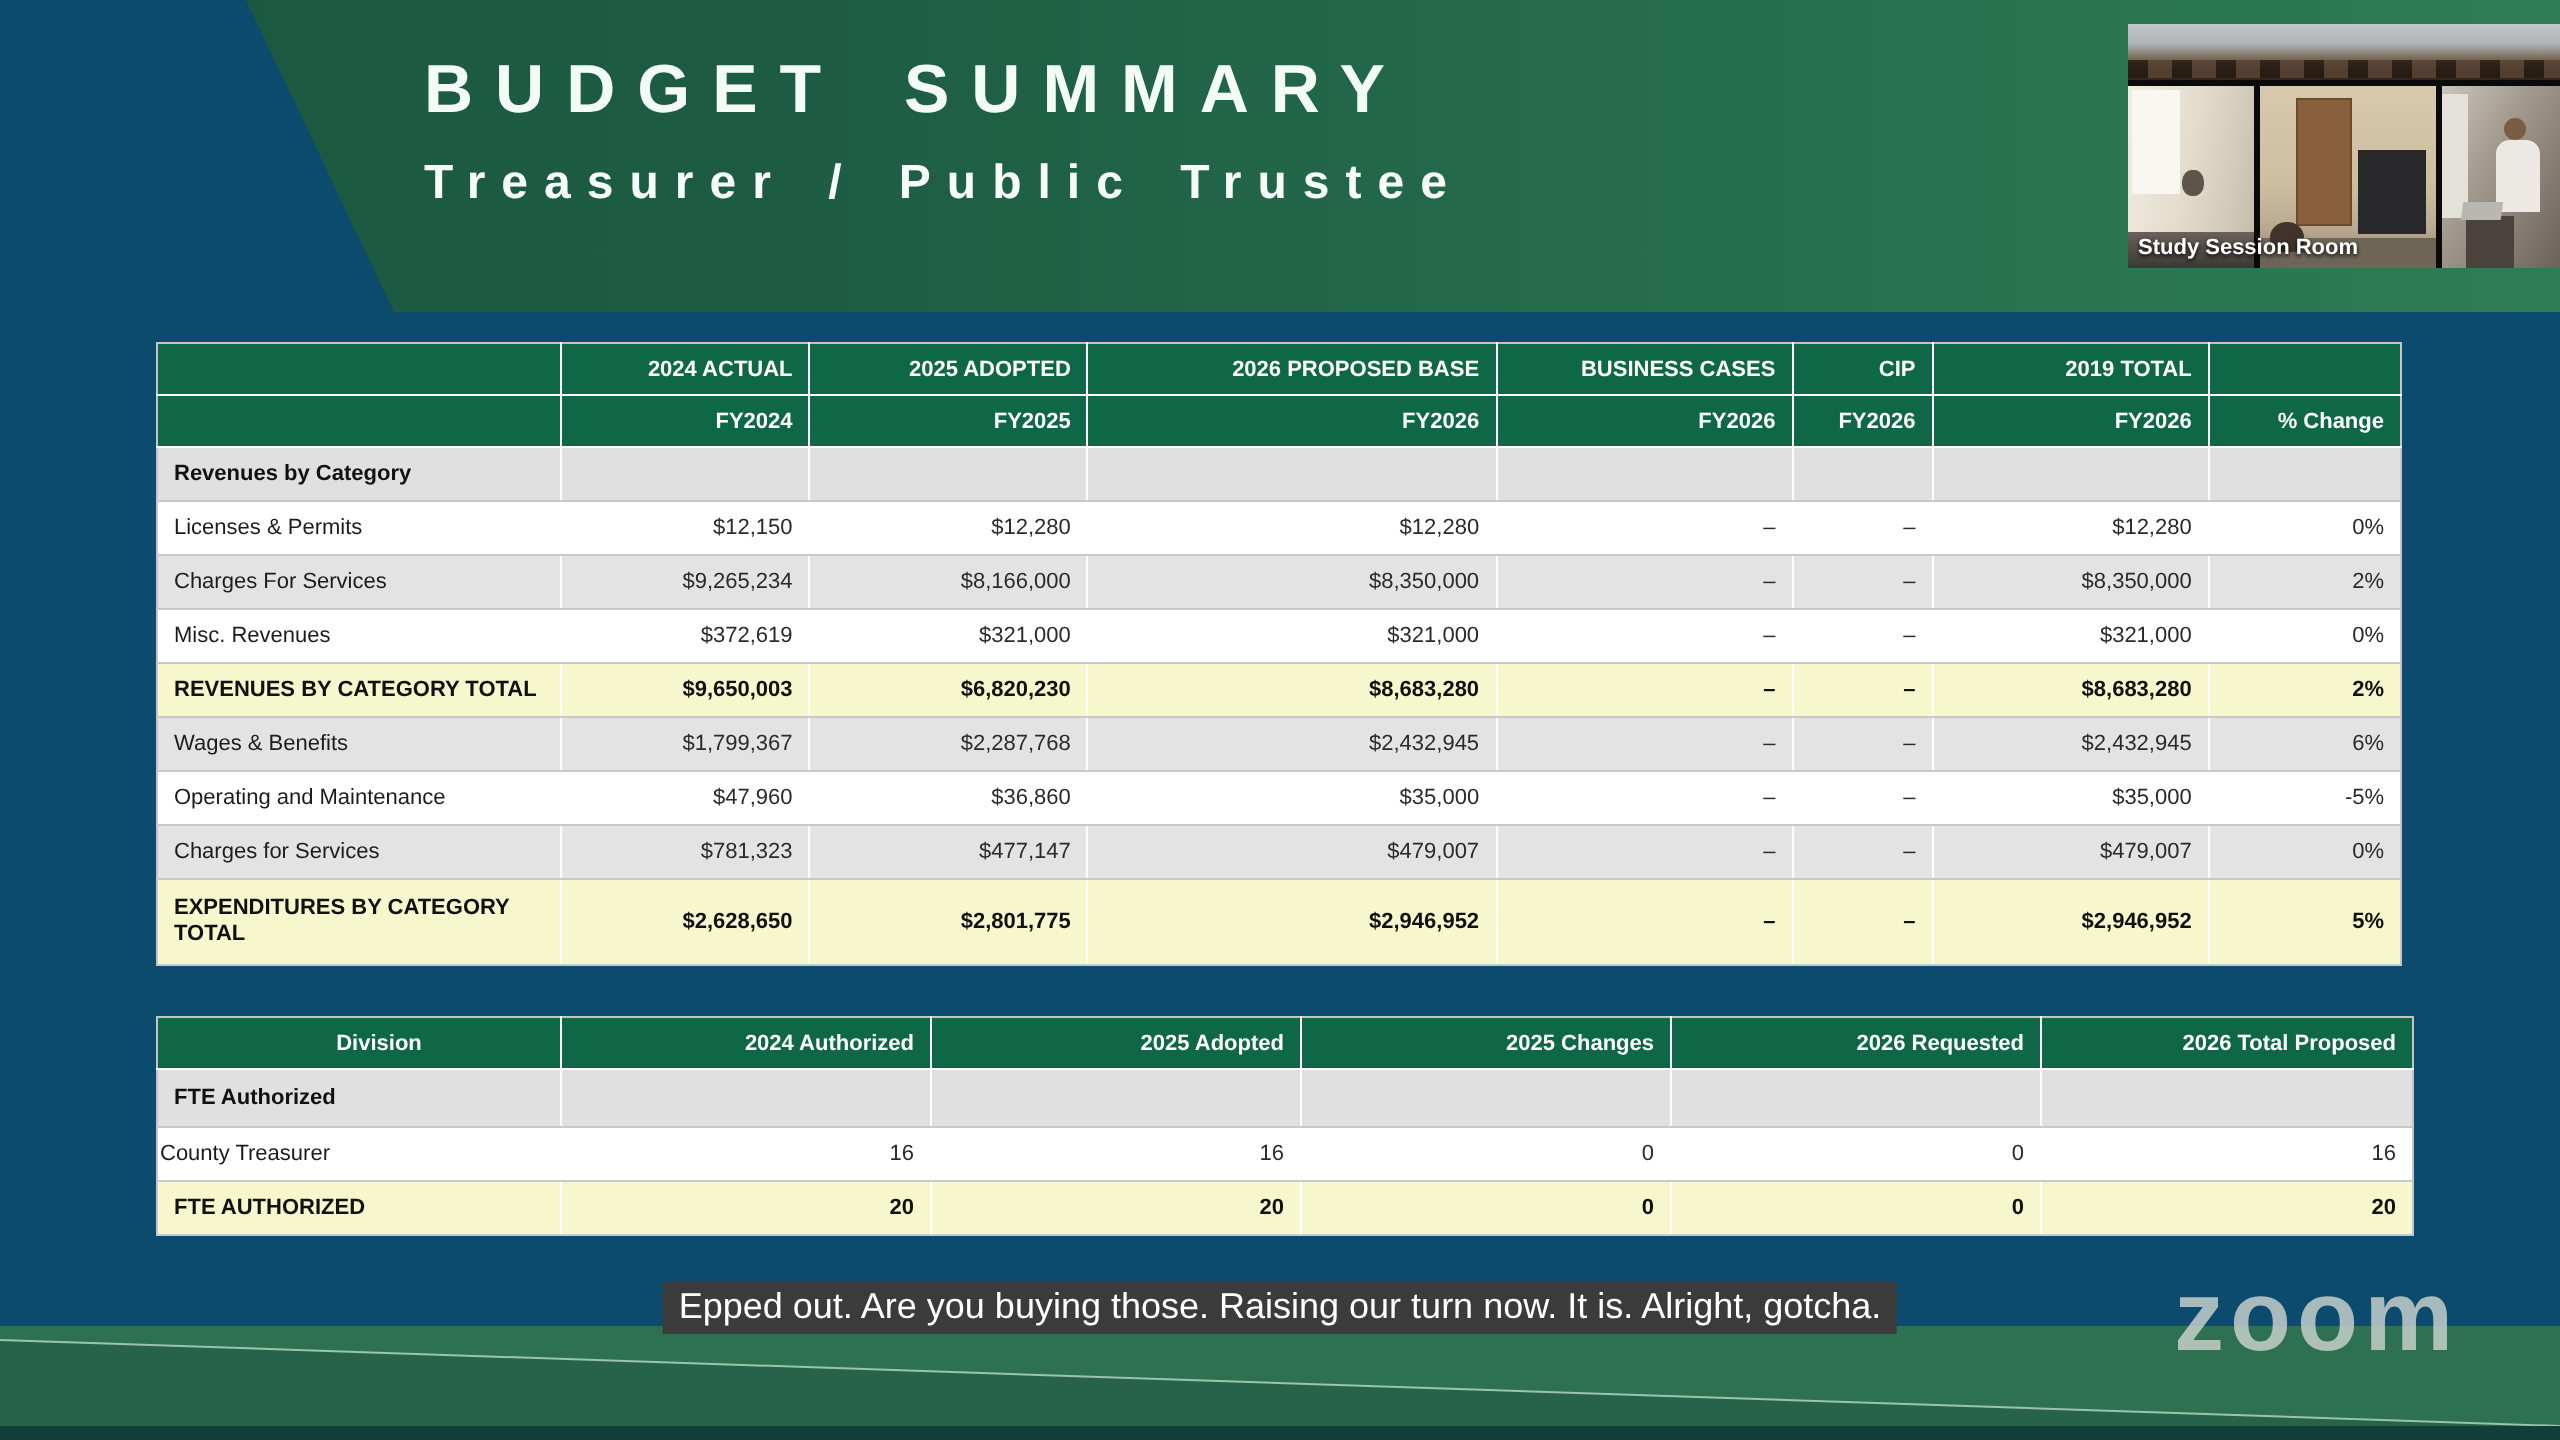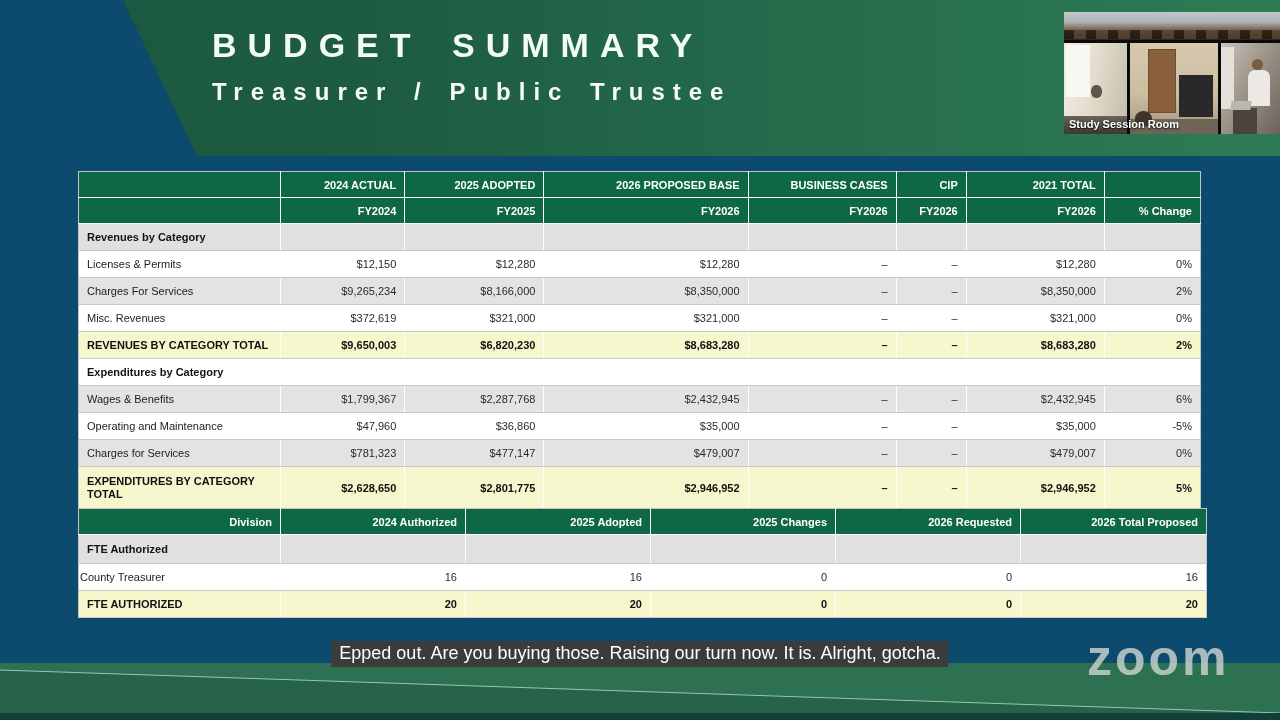--- a/index.html
+++ b/index.html
@@ -48,21 +48,21 @@
 
   
   table{border-collapse:collapse;table-layout:fixed;}
   .budget{position:absolute;left:78px;top:171px;width:1123px;border:1px solid #C4C4C4;}
   .fte{position:absolute;left:78px;top:508px;width:1128px;border:1px solid #C4C4C4;}
   th,td{font-size:11px;padding:1px 8px;border-right:1px solid #fff;border-bottom:1px solid #C9C9C9;
         overflow:hidden;white-space:nowrap;}
   th:last-child,td:last-child{border-right:none;}
   thead th{background:#0E6745;color:#fff;font-weight:bold;text-align:right;height:23px;
            border-bottom:1px solid #fff;}
-  thead th.lab{text-align:right;padding-left:28px;}
+  thead th.lab{text-align:center;padding-left:28px;}
   td.lab{text-align:left;color:#1c1c1c;}
   td.num{text-align:right;color:#2a2a2a;}
   tr.sec td{background:#E0E0E0;font-weight:bold;color:#111;height:24px;}
   tr.sec2 td{background:#ffffff;font-weight:bold;color:#111;height:24px;}
   tr.w td{background:#ffffff;height:24px;}
   tr.g td{background:#E3E3E3;height:24px;margin-top:27px;}
   tr.tot td{background:#F7F7CE;font-weight:bold;color:#111;height:24px;}
   tr.tall td{height:40px;}
   tr.tall td.lab{white-space:normal;line-height:13px;}
   .fte td.lab{padding-left:1px;}
@@ -132,21 +132,21 @@
         <col style="width:96px">
     </colgroup>
     <thead>
       <tr>
         <th class="lab"></th>
         <th>2024 ACTUAL</th>
         <th>2025 ADOPTED</th>
         <th>2026 PROPOSED BASE</th>
         <th>BUSINESS CASES</th>
         <th>CIP</th>
-        <th>2021 TOTAL</th>
+        <th>2019 TOTAL</th>
         <th></th>
       </tr>
       <tr>
         <th class="lab"></th>
         <th>FY2024</th>
         <th>FY2025</th>
         <th>FY2026</th>
         <th>FY2026</th>
         <th>FY2026</th>
         <th>FY2026</th>
@@ -196,30 +196,20 @@
       </tr>
       <tr class="tot">
         <td class="lab">REVENUES BY CATEGORY TOTAL</td>
         <td class="num">$9,650,003</td>
         <td class="num">$6,820,230</td>
         <td class="num">$8,683,280</td>
         <td class="num">–</td>
         <td class="num">–</td>
         <td class="num">$8,683,280</td>
         <td class="num">2%</td>
-      </tr>
-      <tr class="sec2">
-        <td class="lab">Expenditures by Category</td>
-        <td class="num"></td>
-          <td class="num"></td>
-        <td class="num"></td>
-          <td class="num"></td>
-        <td class="num"></td>
-          <td class="num"></td>
-        <td class="num"></td>
       </tr>
       <tr class="g">
         <td class="lab">Wages &amp; Benefits</td>
         <td class="num">$1,799,367</td>
         <td class="num">$2,287,768</td>
         <td class="num">$2,432,945</td>
         <td class="num">–</td>
         <td class="num">–</td>
         <td class="num">$2,432,945</td>
         <td class="num">6%</td>

